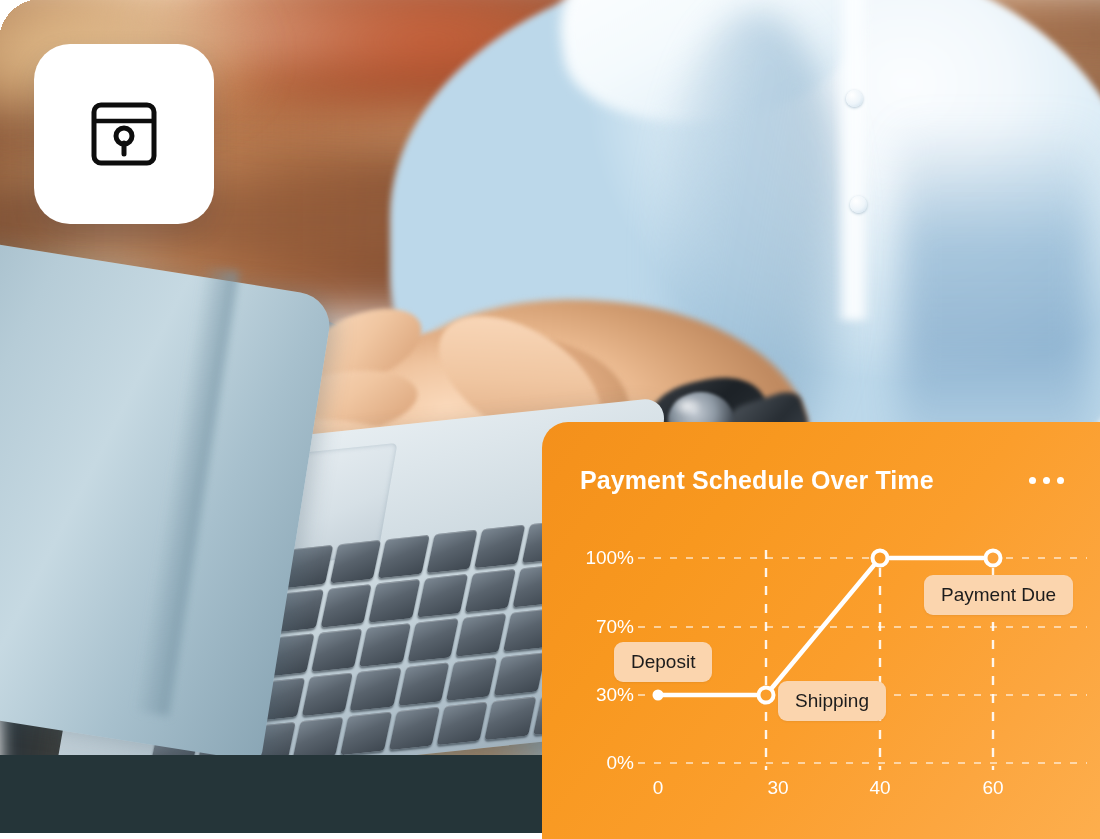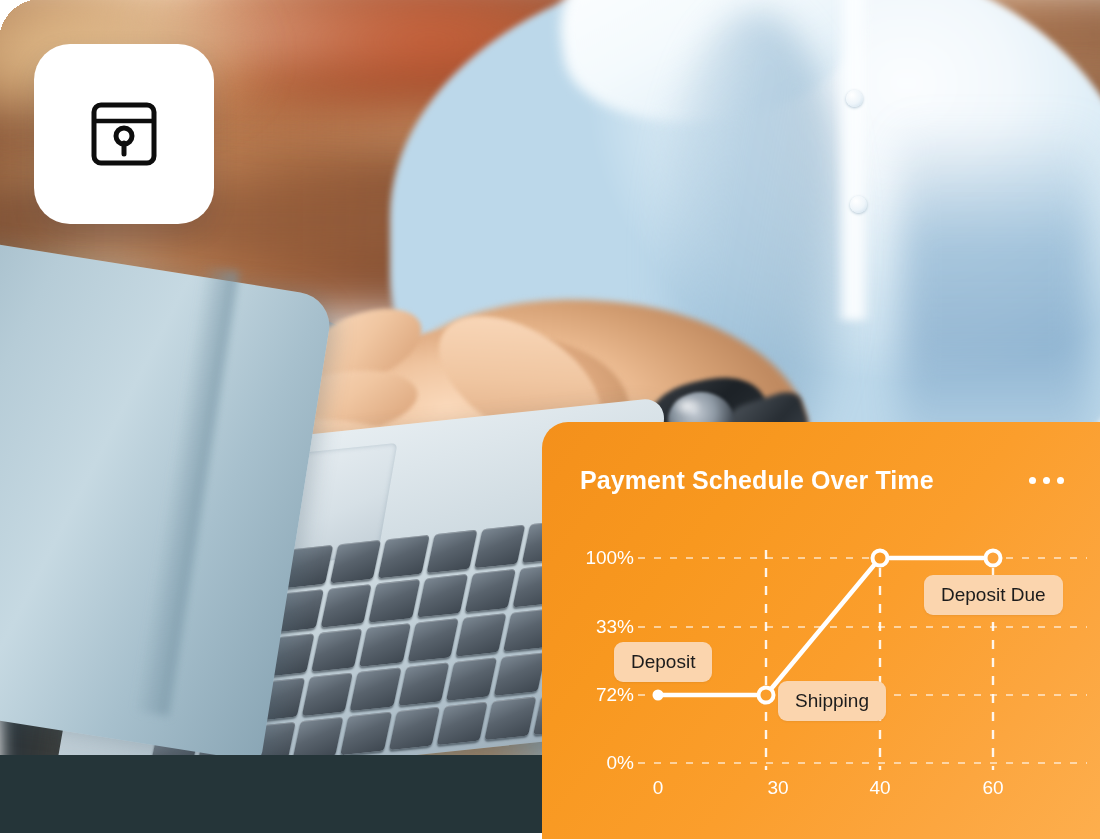--- a/index.html
+++ b/index.html
@@ -500,22 +500,22 @@
         <span></span>
         <span></span>
         <span></span>
       </div>
     </div>
 
     <div class="plot">
 
       <div class="y-labels">
         <div style="top:136px">100%</div>
-        <div style="top:205px">33%</div>
-        <div style="top:273px">72%</div>
+        <div style="top:205px">70%</div>
+        <div style="top:273px">30%</div>
         <div style="top:341px">0%</div>
       </div>
 
       <div class="x-labels">
         <div style="left:116px">0</div>
         <div style="left:236px">30</div>
         <div style="left:338px">40</div>
         <div style="left:451px">60</div>
       </div>
 
@@ -537,18 +537,18 @@
         <polyline points="116,273 224,273 338,136 451,136" fill="none" stroke="#FFFFFF" stroke-width="4.5" stroke-linecap="round" stroke-linejoin="round"></polyline>
 
         <circle cx="116" cy="273" r="5.5" fill="#FFFFFF"></circle>
         <circle cx="224" cy="273" r="7.5" fill="#FB9E2C" stroke="#FFFFFF" stroke-width="4"></circle>
         <circle cx="338" cy="136" r="7.5" fill="#FA9B27" stroke="#FFFFFF" stroke-width="4"></circle>
         <circle cx="451" cy="136" r="7.5" fill="#FCA33A" stroke="#FFFFFF" stroke-width="4"></circle>
       </svg>
 
       <div class="tag" style="left:236px; top:259px;">Shipping</div>
       <div class="tag" style="left:72px; top:220px;">Deposit</div>
-      <div class="tag" style="left:382px; top:153px;">Deposit Due</div>
+      <div class="tag" style="left:382px; top:153px;">Payment Due</div>
 
     </div>
   </div>
 
 </div>
 
 </body></html>

